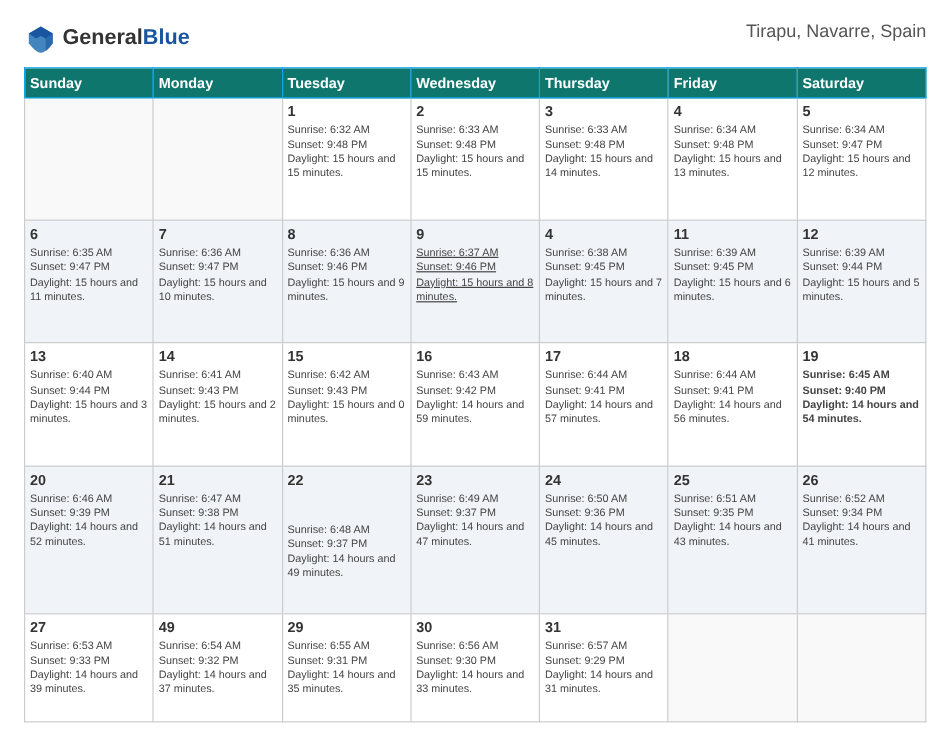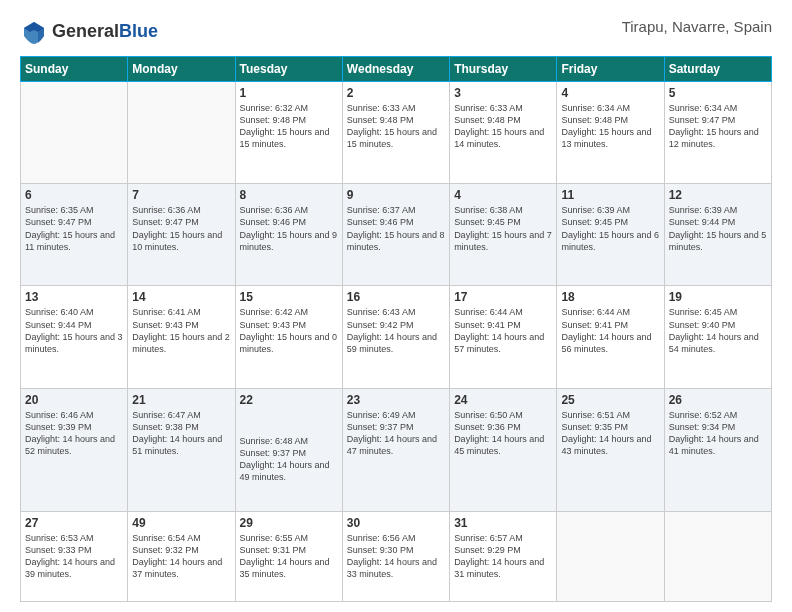--- a/index.html
+++ b/index.html
@@ -189,21 +189,21 @@
 Daylight: 15 hours and 10 minutes.</div>
           </td>
           <td>
             <span class="day-number">8</span>
             <div class="day-info" style="white-space: pre-line;">Sunrise: 6:36 AM
 Sunset: 9:46 PM
 Daylight: 15 hours and 9 minutes.</div>
           </td>
           <td>
             <span class="day-number">9</span>
-            <div class="day-info" style="white-space: pre-line;">Sunrise: 6:37 AM
+            <div class="day-info" style="white-space: pre-line; text-decoration: underline;">Sunrise: 6:37 AM
 Sunset: 9:46 PM
 Daylight: 15 hours and 8 minutes.</div>
           </td>
           <td>
             <span class="day-number">4</span>
             <div class="day-info" style="white-space: pre-line;">Sunrise: 6:38 AM
 Sunset: 9:45 PM
 Daylight: 15 hours and 7 minutes.</div>
           </td>
           <td>
@@ -251,21 +251,21 @@
 Daylight: 14 hours and 57 minutes.</div>
           </td>
           <td>
             <span class="day-number">18</span>
             <div class="day-info" style="white-space: pre-line;">Sunrise: 6:44 AM
 Sunset: 9:41 PM
 Daylight: 14 hours and 56 minutes.</div>
           </td>
           <td>
             <span class="day-number">19</span>
-            <div class="day-info" style="white-space: pre-line;">Sunrise: 6:45 AM
+            <div class="day-info" style="white-space: pre-line; font-weight: bold;">Sunrise: 6:45 AM
 Sunset: 9:40 PM
 Daylight: 14 hours and 54 minutes.</div>
           </td>
         </tr>
         <tr class="row-alt">
           <td>
             <span class="day-number">20</span>
             <div class="day-info" style="white-space: pre-line;">Sunrise: 6:46 AM
 Sunset: 9:39 PM
 Daylight: 14 hours and 52 minutes.</div>

